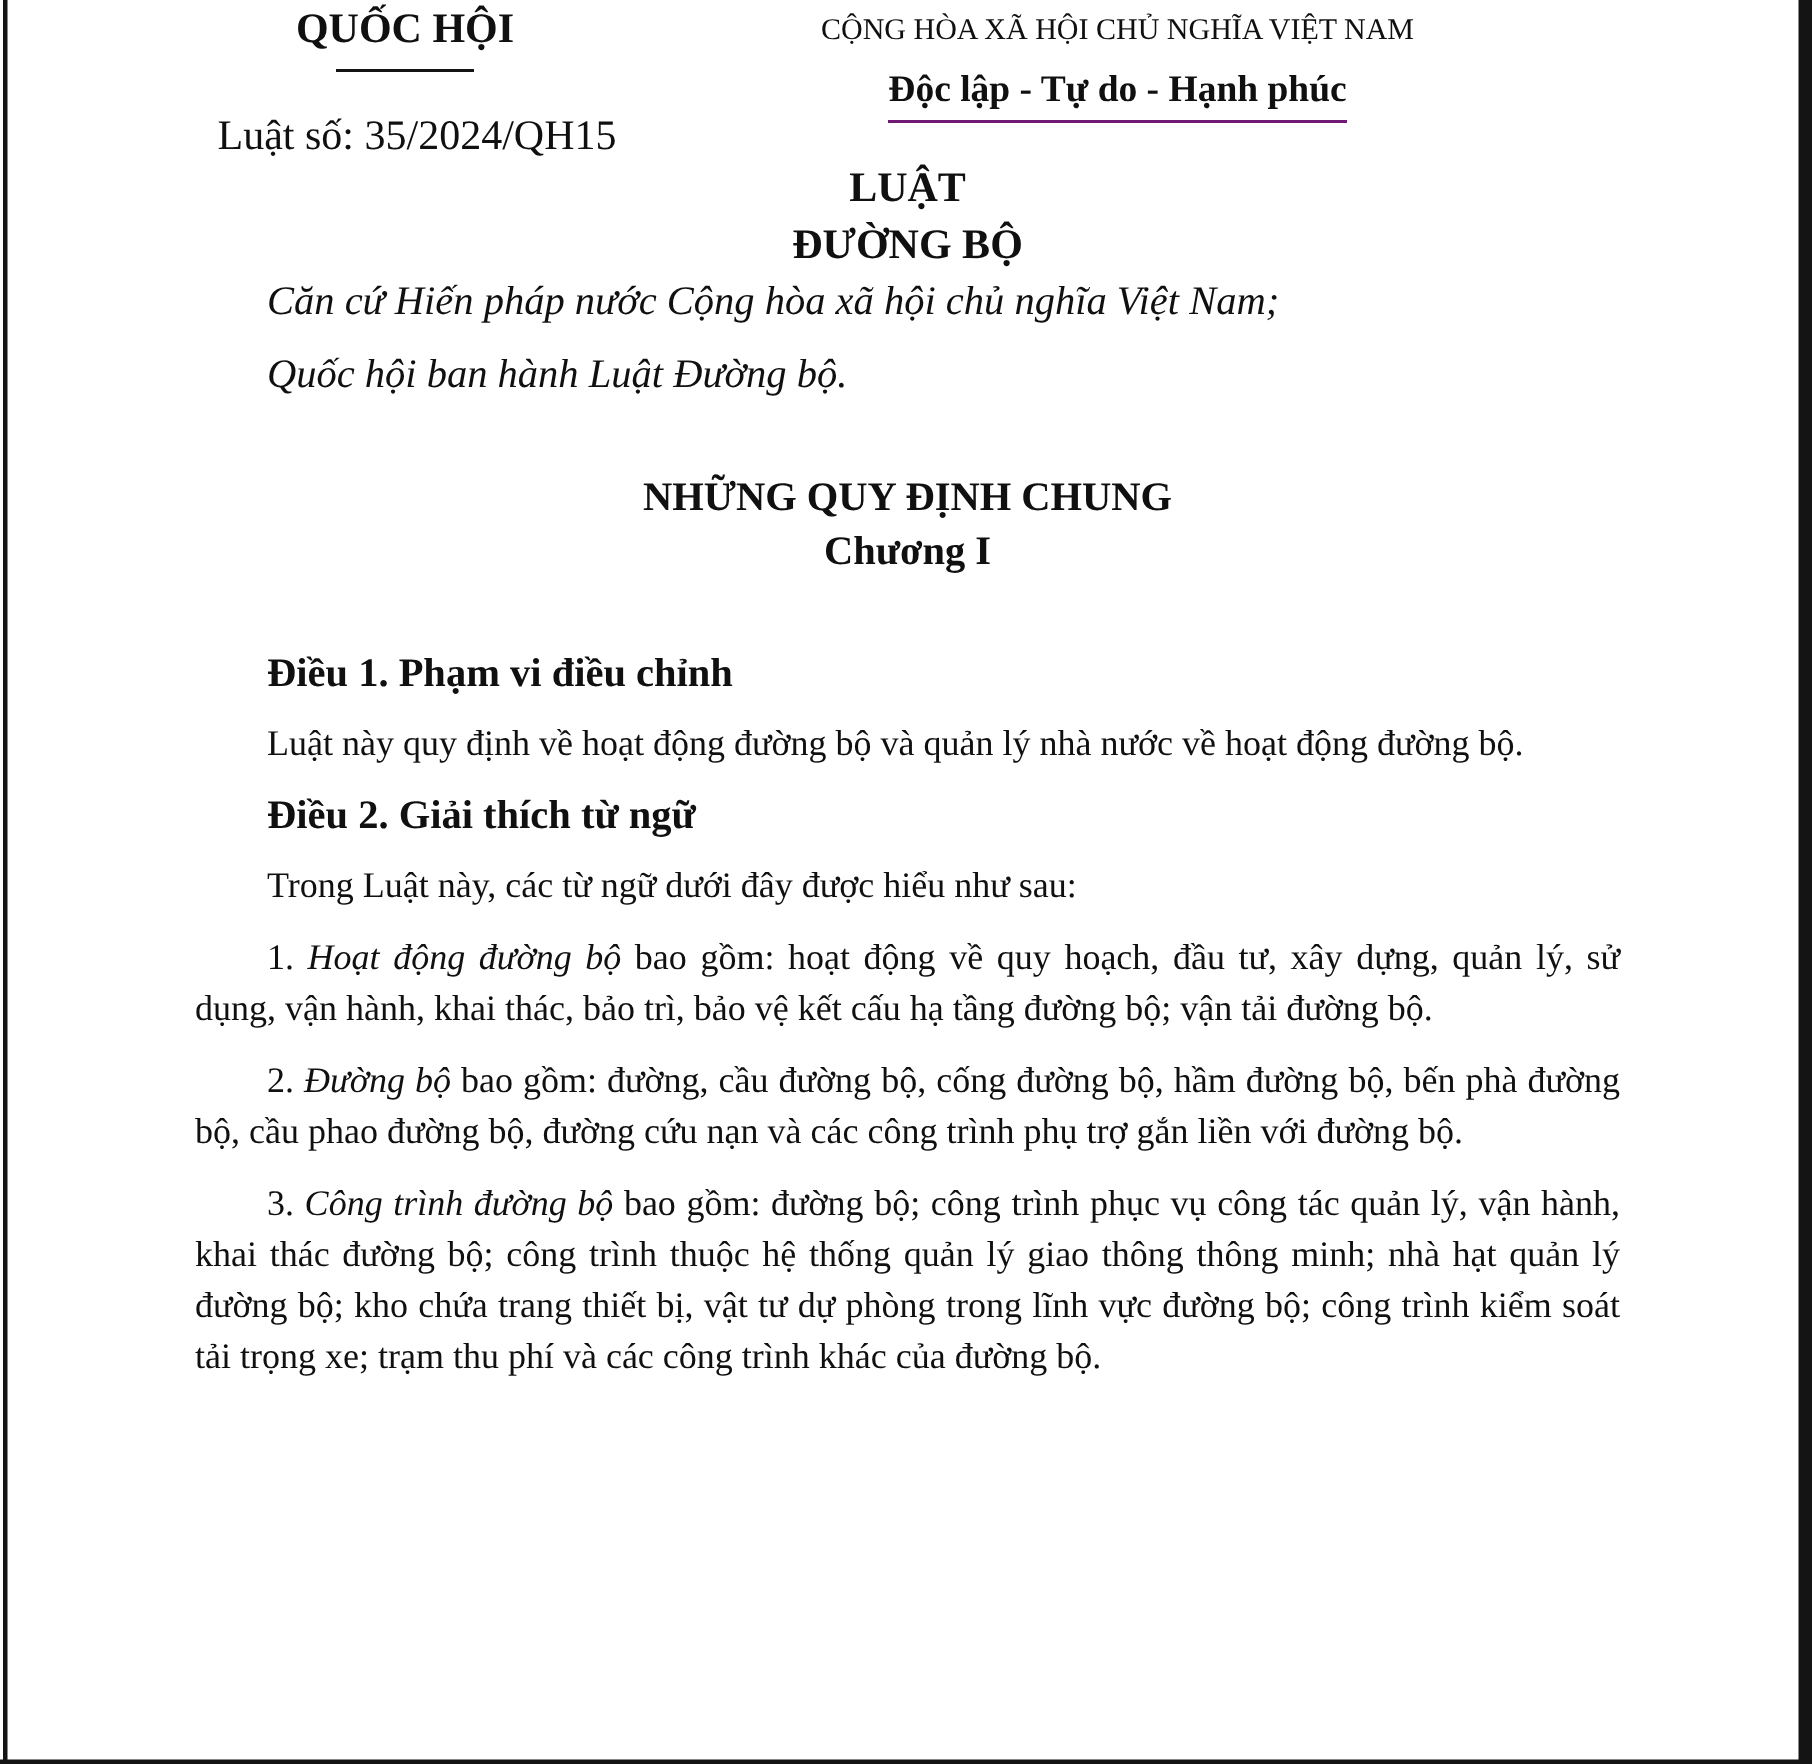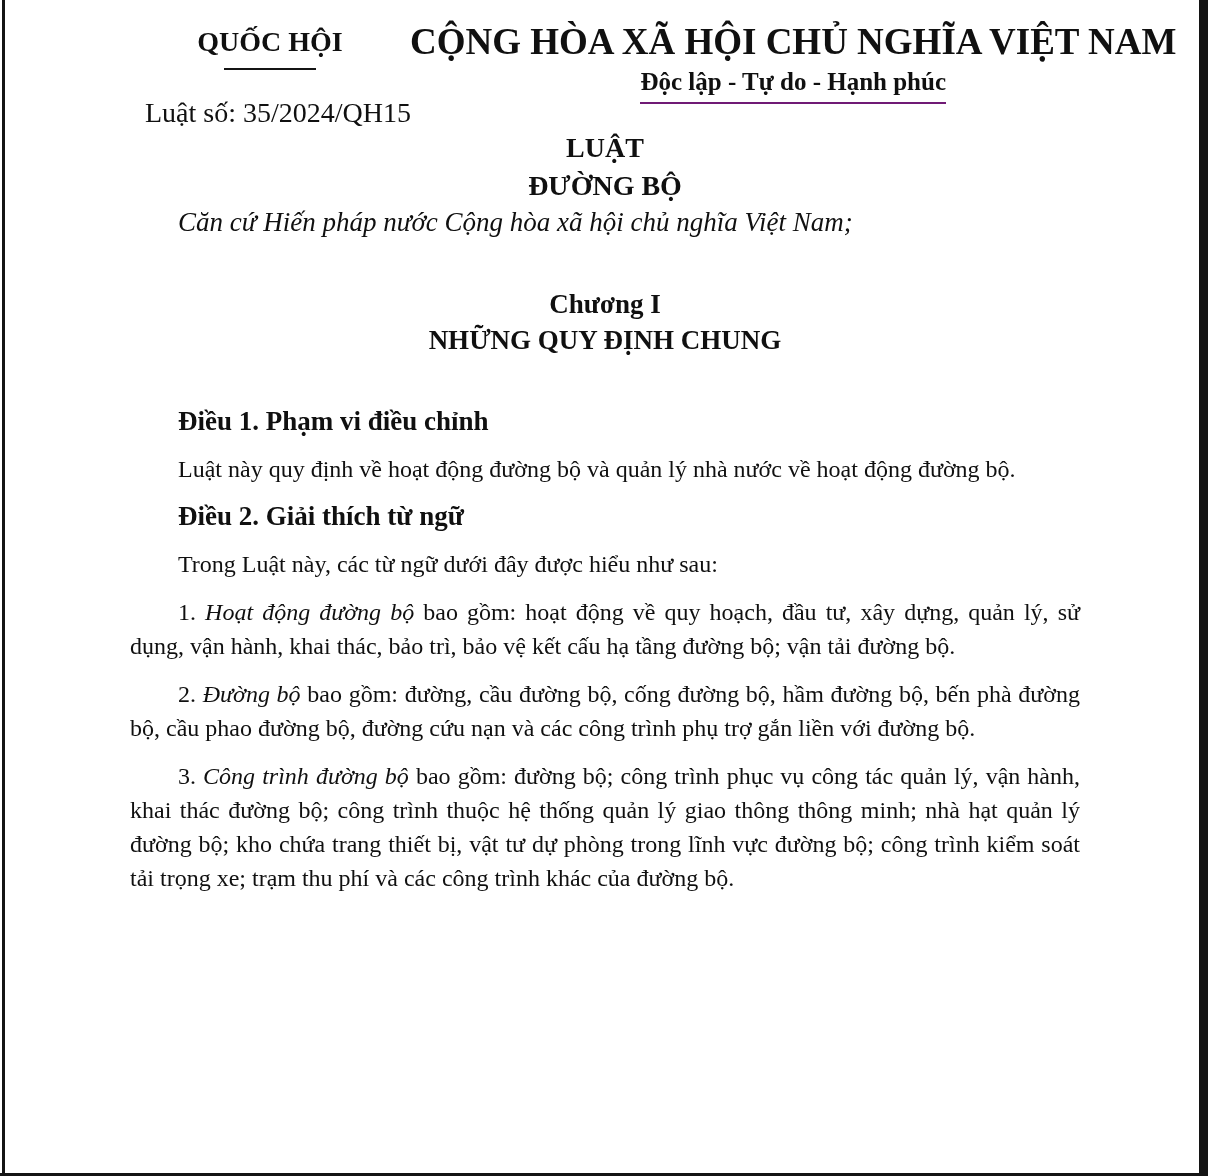--- a/index.html
+++ b/index.html
@@ -12,27 +12,27 @@
     overflow: hidden;
   }
   .edge { position: absolute; background: #141414; }
   .edge-left   { left: 2px; top: 0; width: 3px; height: 100%; }
   .edge-right  { right: 0; top: 0; width: 9px; height: 100%; }
   .edge-bottom { left: 0; bottom: 0; width: 100%; height: 3px; }
 
   .content { position: absolute; left: 130px; top: 0; width: 950px; }
 
   
-  .header { display: flex; margin-top: 26px; }
+  .header { display: flex; margin-top: 4px; }
   .header-left { width: 280px; text-align: center; }
   .header-right { flex: 1; text-align: center; }
   .issuer { font-weight: bold; font-size: 28px; line-height: 32px; }
   .issuer-rule { width: 92px; height: 2px; background: #141414; margin: 10px auto 0; }
   .law-number { margin-top: 27px; font-size: 28px; text-align: right; padding-left: 15px; white-space: nowrap; }
-  .national-title { font-weight: bold; font-size: 37px; line-height: 32px; white-space: nowrap; }
+  .national-title { font-weight: normal; font-size: 20px; line-height: 32px; white-space: nowrap; }
   .motto {
     display: inline-block;
     font-weight: bold; font-size: 25px; line-height: 28px;
     margin-top: 10px; padding-bottom: 6px;
     border-bottom: 2px solid #701a75;
     white-space: nowrap;
   }
 
   
   .doc-title { text-align: center; font-weight: bold; font-size: 28px; line-height: 38px; }
@@ -84,25 +84,26 @@
     </div>
   </div>
 
   <div class="doc-title">
     <div>LUẬT</div>
     <div>ĐƯỜNG BỘ</div>
   </div>
 
   <div class="preamble">
     <p>Căn cứ Hiến pháp nước Cộng hòa xã hội chủ nghĩa Việt Nam;</p>
+    <p>Quốc hội ban hành Luật Đường bộ.</p>
   </div>
 
   <div class="chapter">
+    <div>NHỮNG QUY ĐỊNH CHUNG</div>
     <div>Chương I</div>
-    <div>NHỮNG QUY ĐỊNH CHUNG</div>
   </div>
 
   <div class="articles">
 
     <div>
       <p class="article-heading" style="margin-top:0">Điều 1. Phạm vi điều chỉnh</p>
       <p class="para">Luật này quy định về hoạt động đường bộ và quản lý nhà nước về hoạt động đường bộ.</p>
     </div>
 
     <div>

